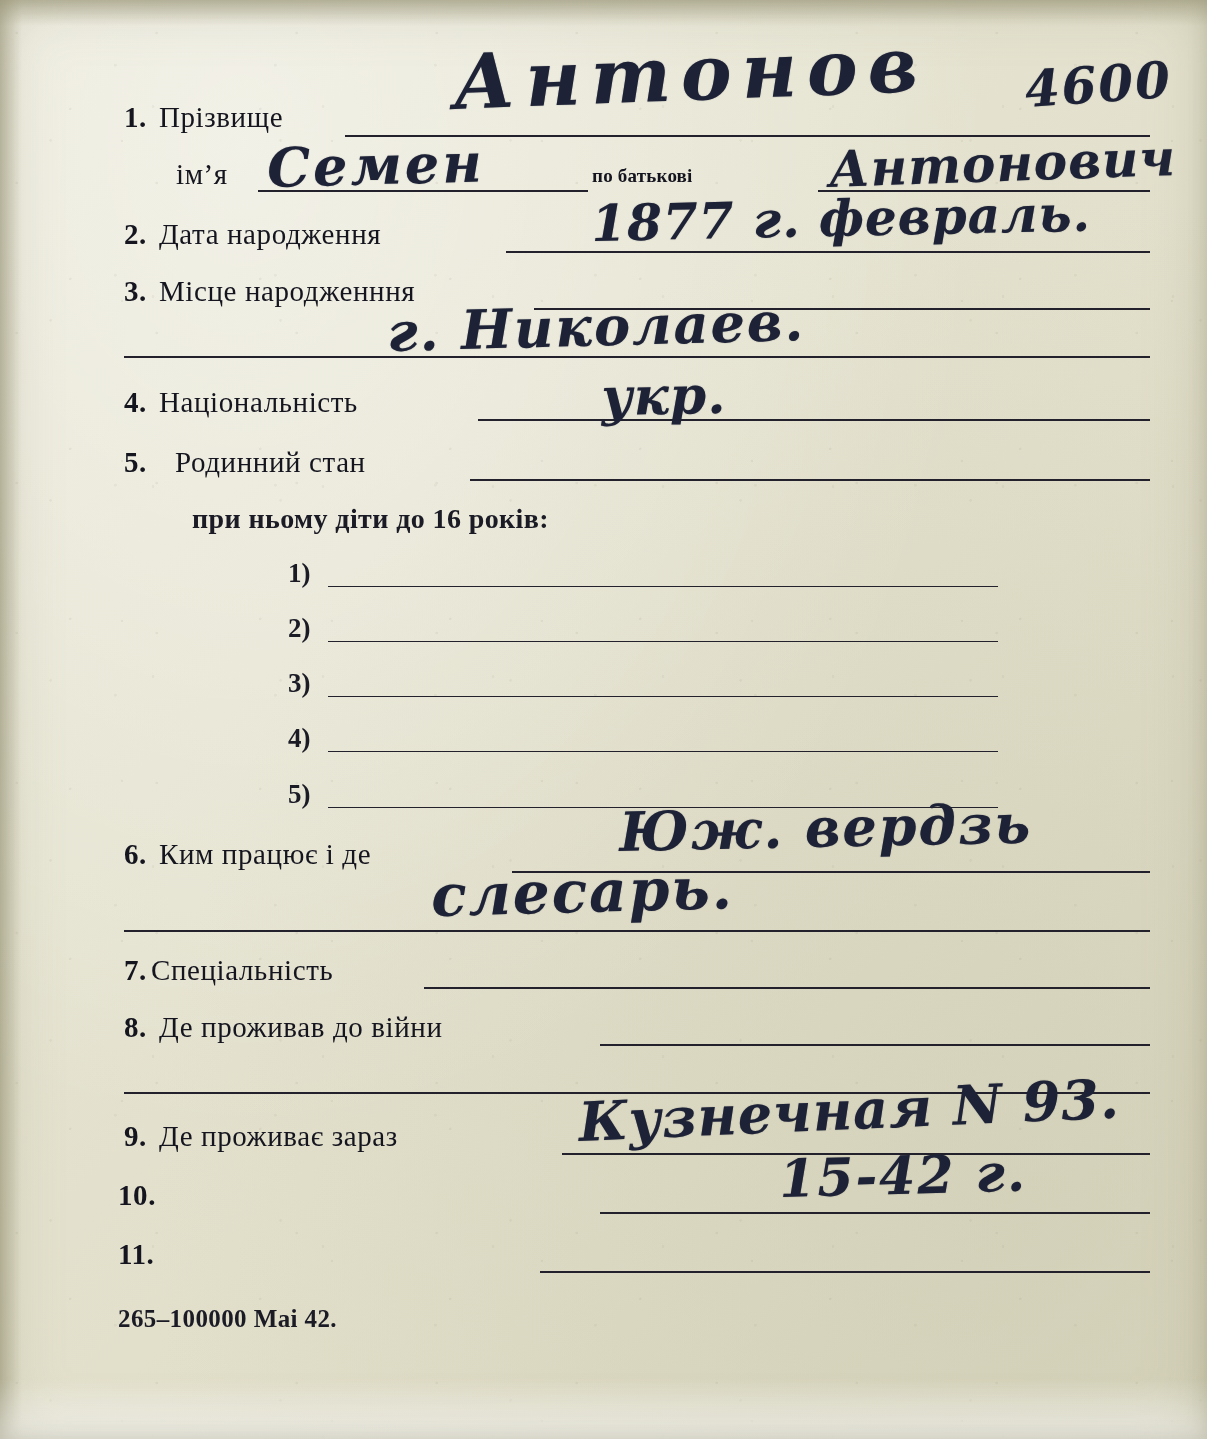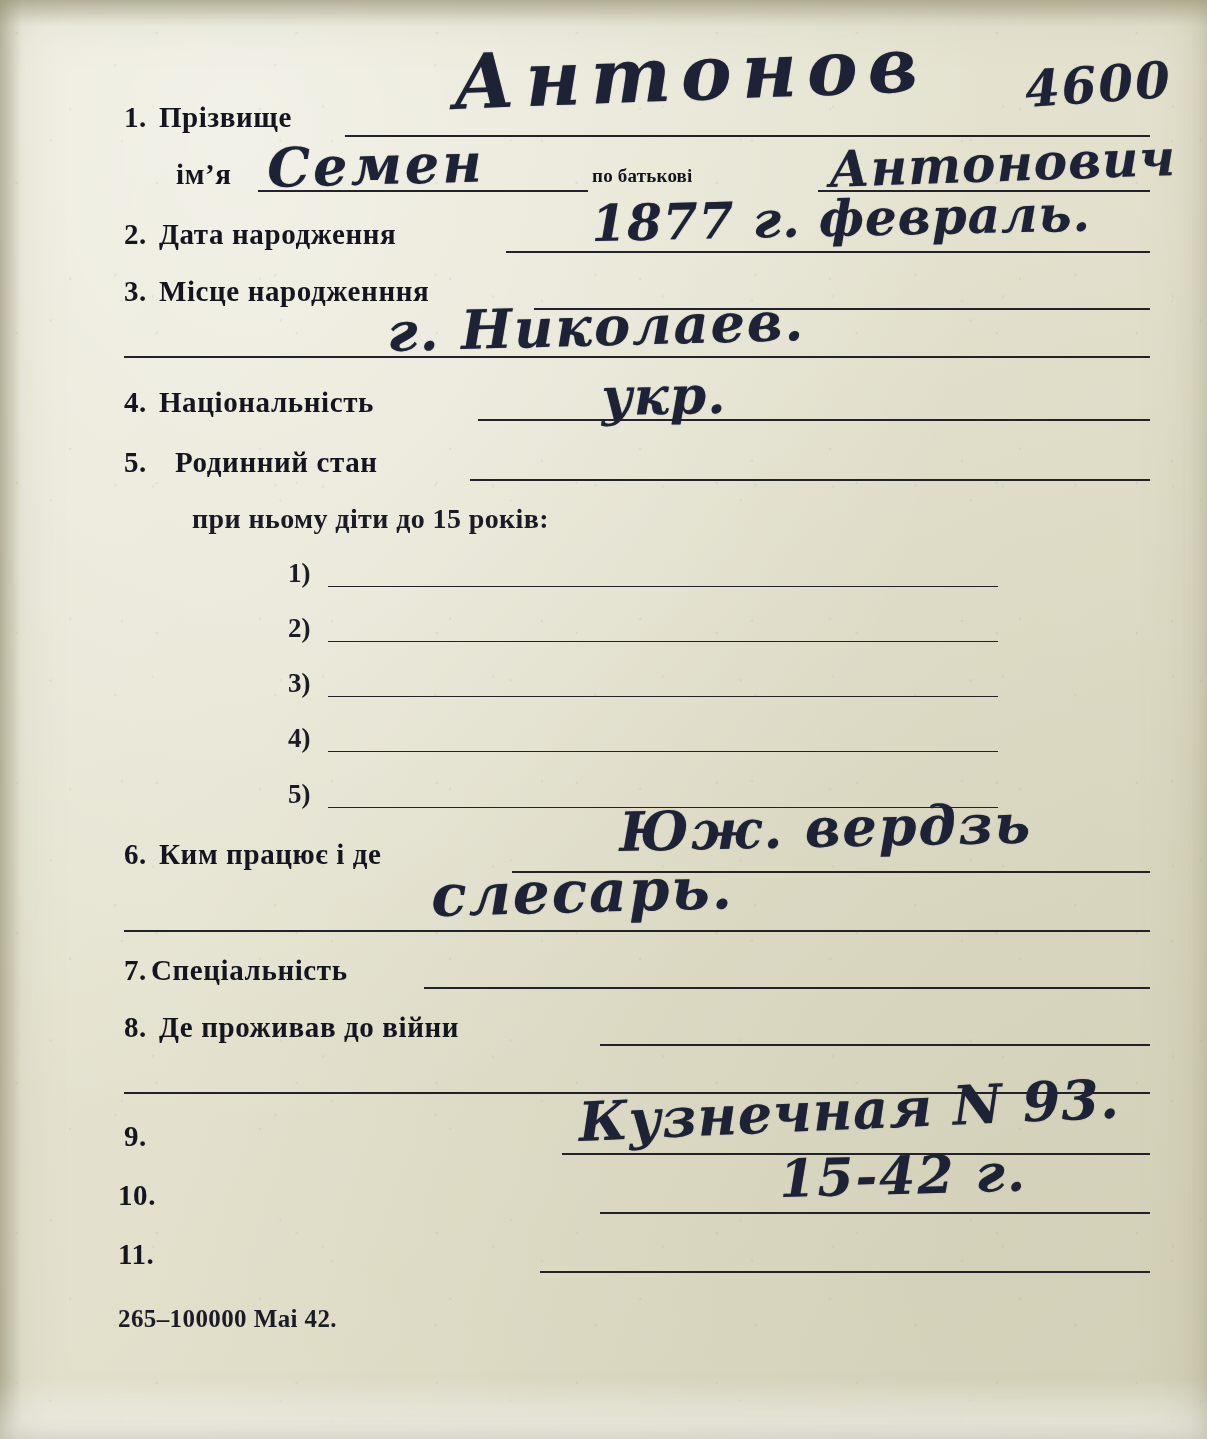--- a/index.html
+++ b/index.html
@@ -71,21 +71,21 @@
   }
 
   .row {
     position: absolute;
     display: flex;
     align-items: flex-end;
     white-space: nowrap;
   }
   .lbl {
     font-family: "Liberation Serif", serif;
-    font-weight: 700;
+    font-weight: 400;
     font-size: 29px;
     letter-spacing: 0.6px;
     line-height: 1;
     color: #15151f;
   }
   .lbl.num {
     font-weight: 700;
   }
   .lbl.small {
     font-size: 19px;
@@ -176,21 +176,21 @@
       <span class="lbl" style="margin-left:12px;">Національність</span>
     </div>
     <div class="rule" style="left:478px; top:419px; width:672px;"></div>
 
     <div class="row" style="left:124px; top:448px;">
       <span class="lbl num">5.</span>
       <span class="lbl" style="margin-left:28px;">Родинний стан</span>
     </div>
     <div class="rule" style="left:470px; top:479px; width:680px;"></div>
 
-    <div class="children-label" style="left:192px; top:503px;">при ньому діти до 15 років:</div>
+    <div class="children-label" style="left:192px; top:503px;">при ньому діти до 16 років:</div>
 
     <div class="child-num" style="left:288px; top:558px;">1)</div>
     <div class="rule thin" style="left:328px; top:586px; width:670px;"></div>
 
     <div class="child-num" style="left:288px; top:613px;">2)</div>
     <div class="rule thin" style="left:328px; top:641px; width:670px;"></div>
 
     <div class="child-num" style="left:288px; top:668px;">3)</div>
     <div class="rule thin" style="left:328px; top:696px; width:670px;"></div>
 
@@ -215,20 +215,21 @@
 
     <div class="row" style="left:124px; top:1013px;">
       <span class="lbl num">8.</span>
       <span class="lbl" style="margin-left:12px;">Де проживав до війни</span>
     </div>
     <div class="rule" style="left:600px; top:1044px; width:550px;"></div>
     <div class="rule" style="left:124px; top:1092px; width:1026px;"></div>
 
     <div class="row" style="left:124px; top:1122px;">
       <span class="lbl num">9.</span>
+      <span class="lbl" style="margin-left:12px;">Де проживає зараз</span>
     </div>
     <div class="rule" style="left:562px; top:1153px; width:588px;"></div>
 
     <div class="row" style="left:118px; top:1181px;">
       <span class="lbl num">10.</span>
     </div>
     <div class="rule" style="left:600px; top:1212px; width:550px;"></div>
 
     <div class="row" style="left:118px; top:1240px;gap:48px;">
       <span class="lbl num">11.</span>

